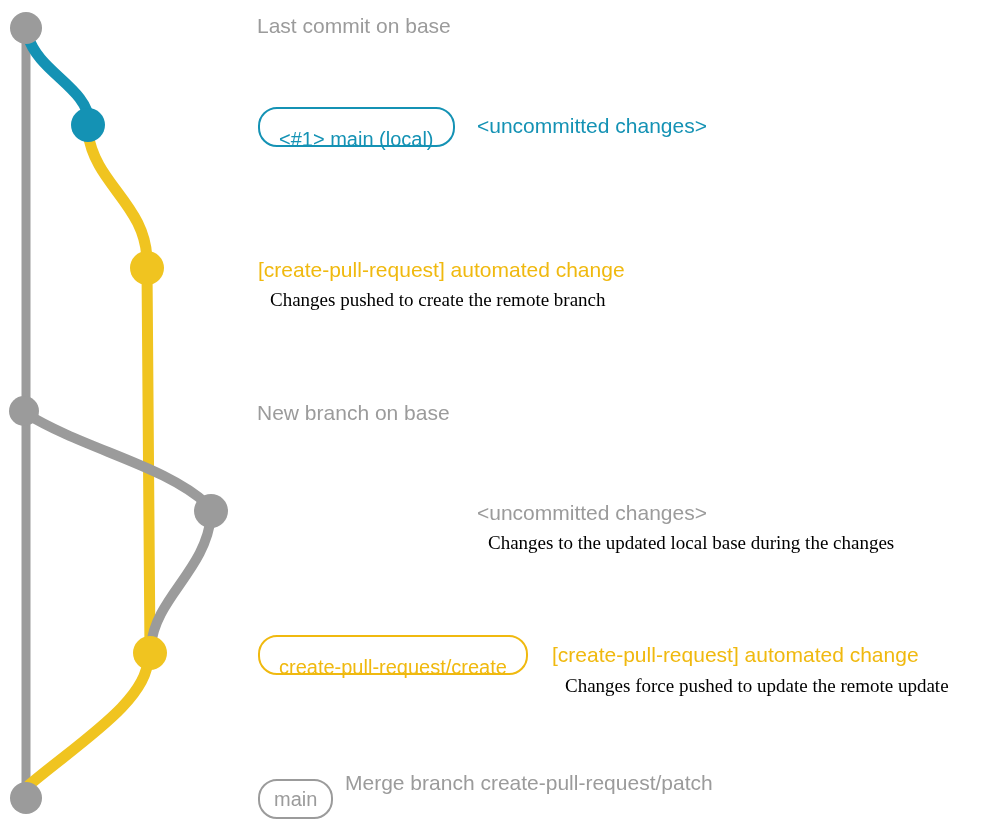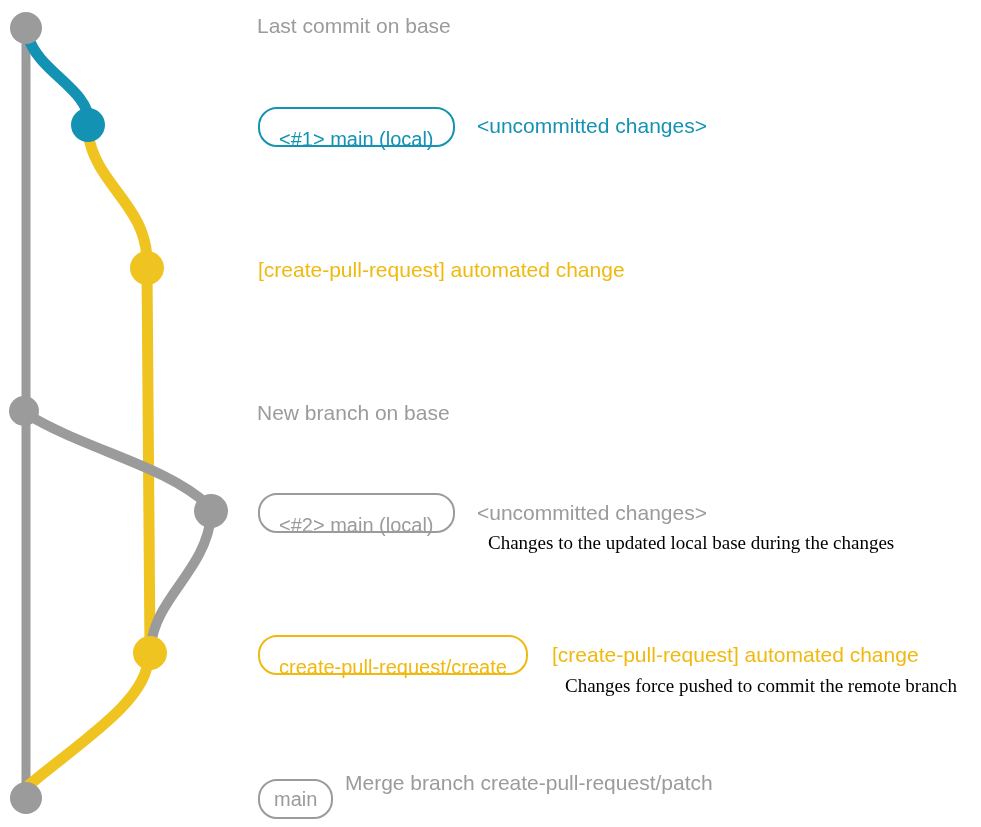--- a/index.html
+++ b/index.html
@@ -78,27 +78,27 @@
     <circle class="f-yellow" cx="150" cy="653" r="17"></circle>
     <circle class="f-gray" cx="26" cy="798" r="16"></circle>
   </svg>
 
   <div class="lbl c-gray" style="left:257px; top:13px;">Last commit on base</div>
 
   <div class="tag c-teal" style="left:258px; top:107px;">&lt;#1&gt; main (local)</div>
   <div class="lbl c-teal" style="left:477px; top:113px;">&lt;uncommitted changes&gt;</div>
 
   <div class="lbl c-yellow" style="left:258px; top:257px;">[create-pull-request] automated change</div>
+  <div class="desc" style="left:270px; top:289px;">Changes pushed to create the remote branch</div>
 
   <div class="lbl c-gray" style="left:257px; top:400px;">New branch on base</div>
 
-  <div class="tag c-gray" style="left:258px; top:493px;">&lt;#2&gt; main (local)</div>
   <div class="lbl c-gray" style="left:477px; top:500px;">&lt;uncommitted changes&gt;</div>
   <div class="desc" style="left:488px; top:532px;">Changes to the updated local base during the changes</div>
 
   <div class="tag c-yellow" style="left:258px; top:635px;">create-pull-request/create</div>
   <div class="lbl c-yellow" style="left:552px; top:642px;">[create-pull-request] automated change</div>
-  <div class="desc" style="left:565px; top:675px;">Changes force pushed to commit the remote branch</div>
+  <div class="desc" style="left:565px; top:675px;">Changes force pushed to update the remote update</div>
 
   <div class="tag tag-sm c-gray" style="left:258px; top:779px;">main</div>
   <div class="lbl c-gray" style="left:345px; top:770px;text-align:right;">Merge branch create-pull-request/patch</div>
 
 </div>
 
 </body></html>

